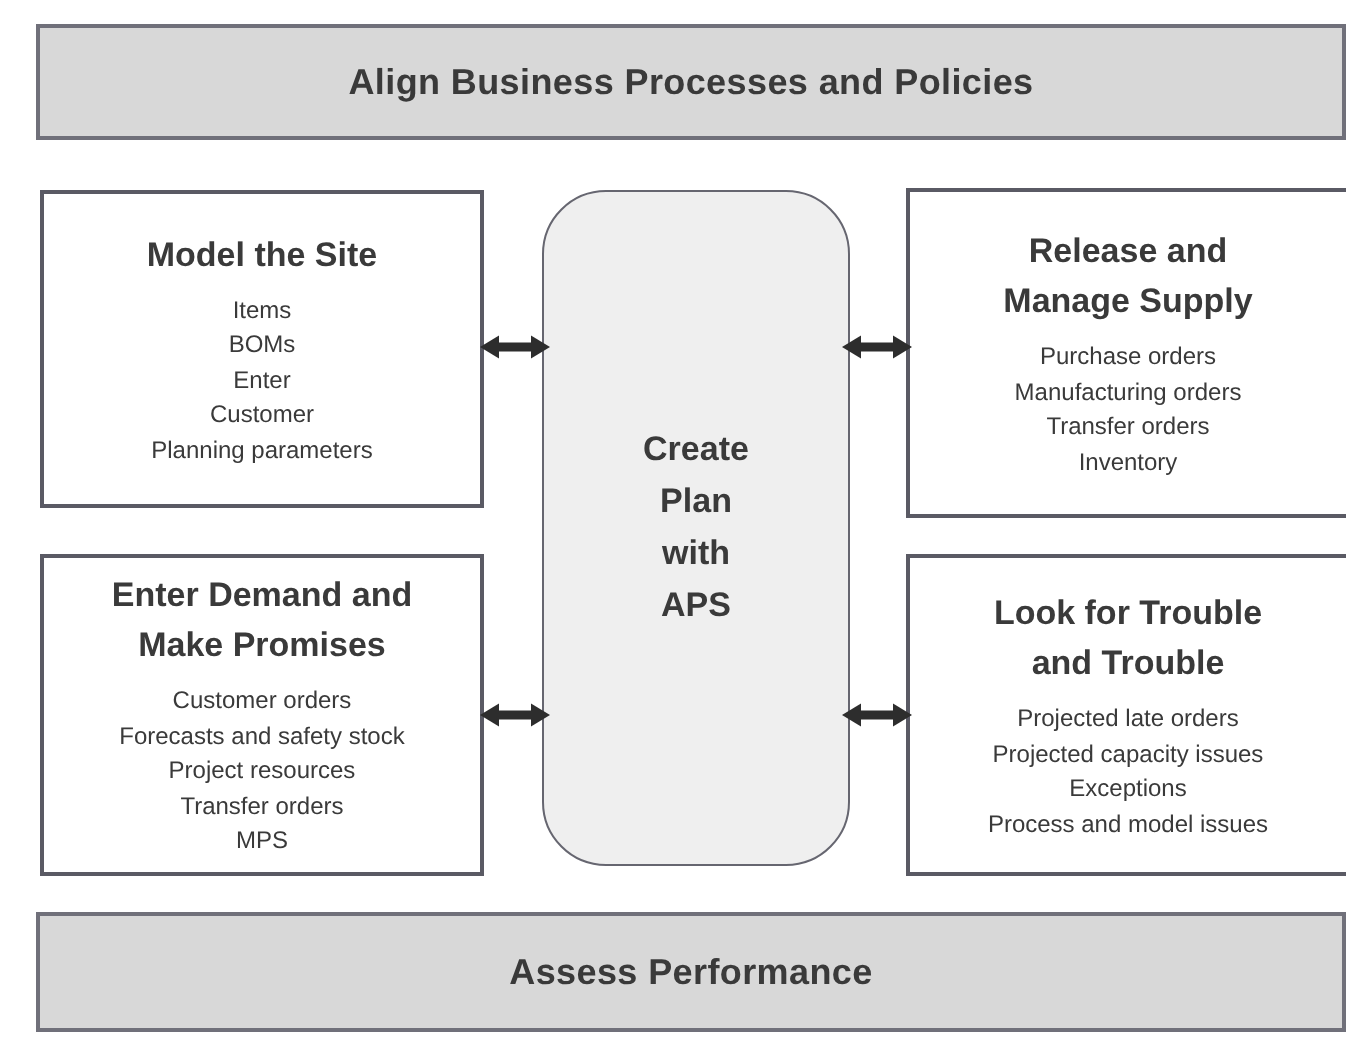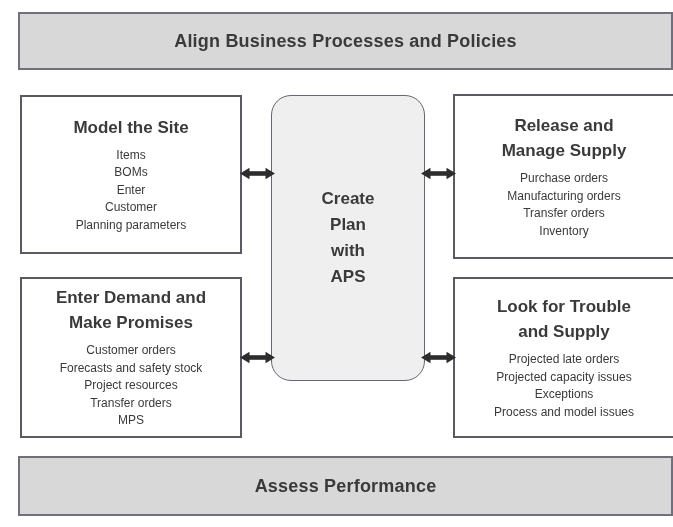--- a/index.html
+++ b/index.html
@@ -65,24 +65,24 @@
   .box-title span { display: block; }
   .box-item {
     font-size: 12px;
     line-height: 17.5px;
   }
   .center-node {
     position: absolute;
     left: 261px;
     top: 95px;
     width: 154px;
-    height: 286px;
+    height: 338px;
     background: var(--center-bg);
     border: 1.5px solid var(--center-border);
-    border-radius: 20px;
+    border-radius: 32px;
     display: flex;
     flex-direction: column;
     align-items: center;
     justify-content: center;
     text-align: center;
     font-size: 17px;
     font-weight: bold;
     line-height: 26px;
   }
   .center-node span { display: block; }
@@ -135,21 +135,21 @@
       <div class="box-item">Forecasts and safety stock</div>
       <div class="box-item">Project resources</div>
       <div class="box-item">Transfer orders</div>
       <div class="box-item">MPS</div>
     </div>
   </div>
 
   <div class="box box-br">
     <div class="box-title">
       <span>Look for Trouble</span>
-      <span>and Supply</span>
+      <span>and Trouble</span>
     </div>
     <div class="box-list">
       <div class="box-item">Projected late orders</div>
       <div class="box-item">Projected capacity issues</div>
       <div class="box-item">Exceptions</div>
       <div class="box-item">Process and model issues</div>
     </div>
   </div>
 
   <div class="center-node">

